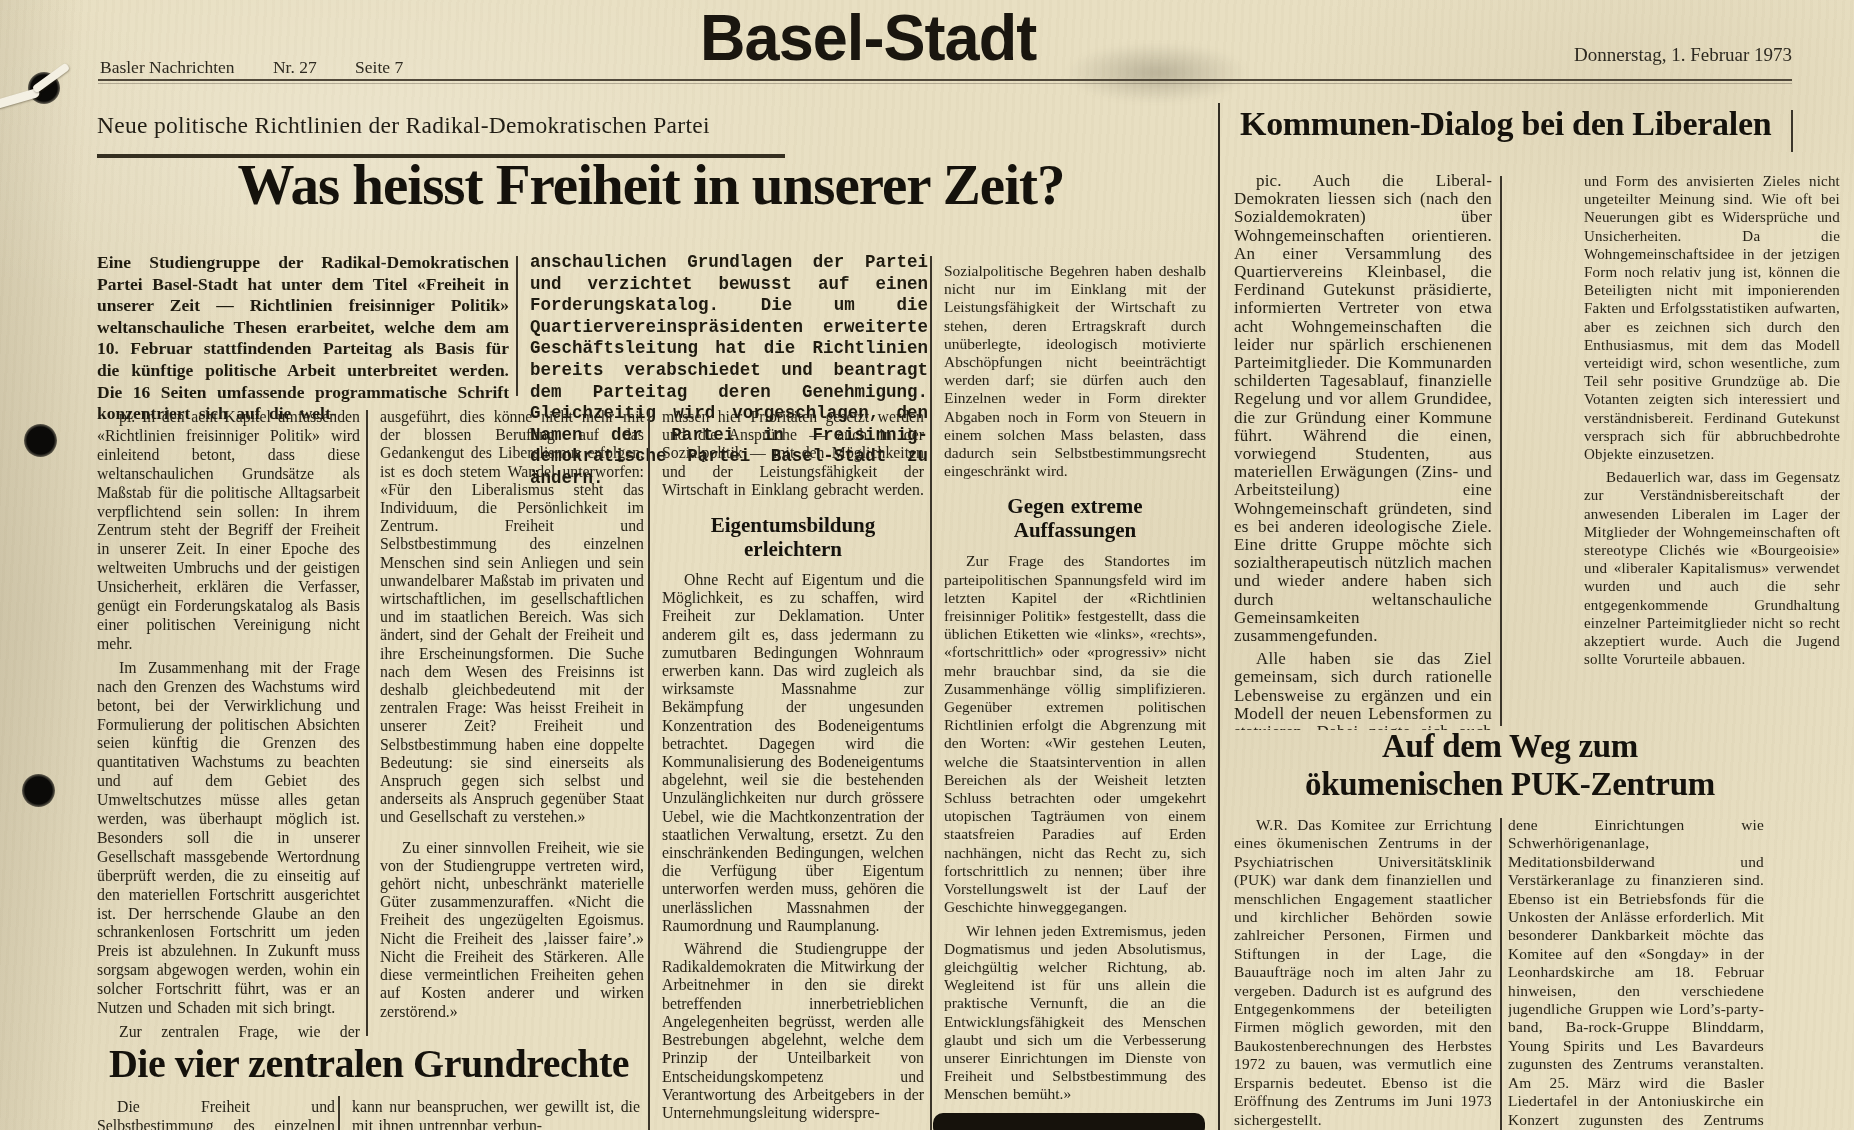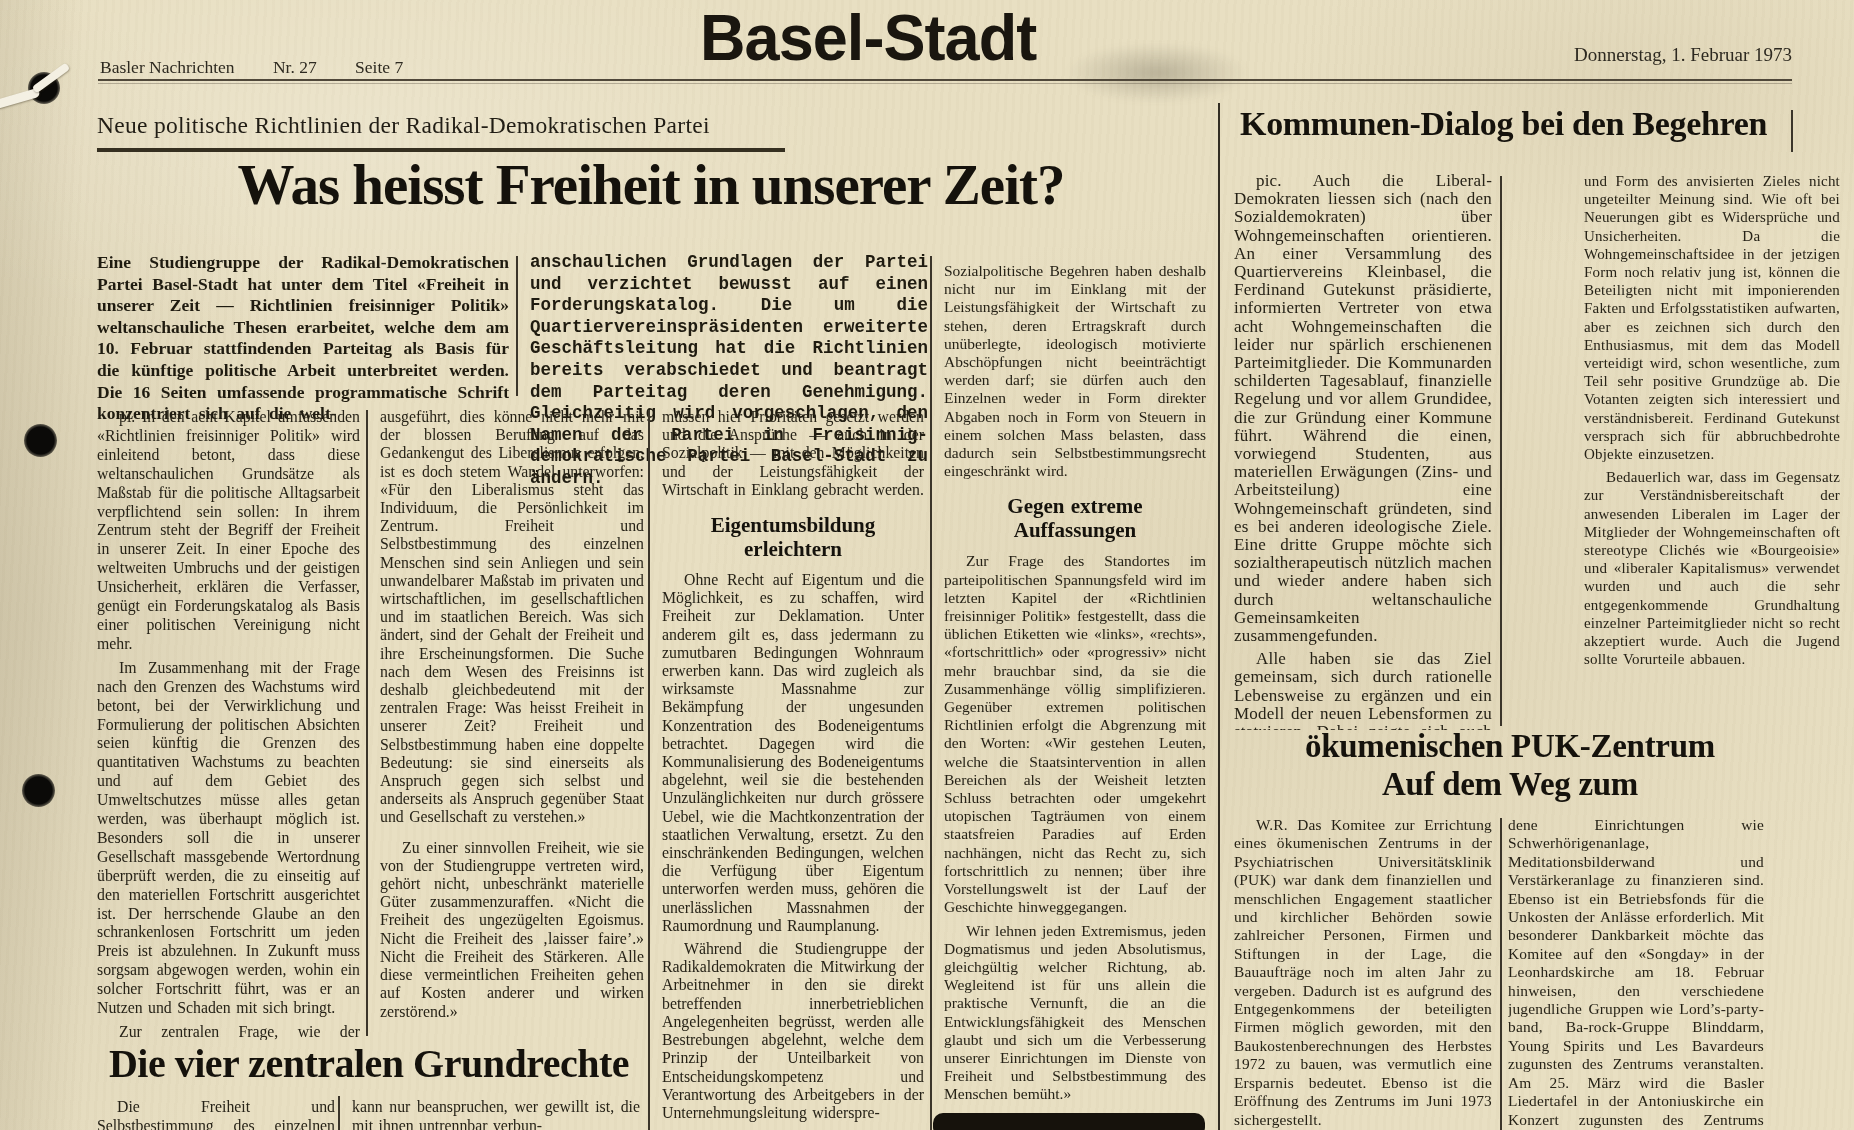--- a/index.html
+++ b/index.html
@@ -32,21 +32,21 @@
   
   .hole{position:absolute;border-radius:50%;
     background:radial-gradient(circle, #0b0a08 58%, rgba(11,10,8,.45) 74%, transparent 82%);}
   .hole1{left:28px;top:72px;width:32px;height:32px;}
   .hole2{left:24px;top:424px;width:33px;height:33px;}
   .hole3{left:22px;top:774px;width:33px;height:33px;}
   .thread-seg{position:absolute;background:#f4f0e3;border-radius:6px;box-shadow:0 1px 2px rgba(60,50,30,.45);}
   .thread-a{left:-6px;top:94px;width:46px;height:9px;transform:rotate(-16deg);}
   .thread-b{left:30px;top:74px;width:42px;height:8px;transform:rotate(-36deg);}
   
-  .kicker-wrap{position:absolute;left:97px;top:112px;width:688px;border-bottom:4px solid #352f20;padding-bottom:9px;}
+  .kicker-wrap{position:absolute;left:97px;top:112px;width:688px;border-bottom:4px solid #352f20;padding-bottom:15px;}
   .kicker{font-size:23.5px;color:#211d15;letter-spacing:.3px;white-space:nowrap;}
   .main-headline{
     position:absolute;left:95px;top:155px;width:1112px;text-align:center;
     font-weight:700;font-size:57px;letter-spacing:-1px;color:#15120c;line-height:60px;
   }
   .grund-headline{
     position:absolute;left:95px;top:1040px;width:548px;text-align:center;
     font-weight:700;font-size:40px;color:#15120c;letter-spacing:-.5px;
   }
   .komm-headline{
@@ -155,33 +155,33 @@
   </div>
 
   <div class="grund-headline">Die vier zentralen Grundrechte</div>
   <div class="frag fragA">
     <p>Die Freiheit und Selbstbestimmung des einzelnen Menschen als Hauptan-</p>
   </div>
   <div class="frag fragB">
     <p>kann nur beanspruchen, wer gewillt ist, die mit ihnen untrennbar verbun-</p>
   </div>
 
-  <div class="komm-headline">Kommunen-Dialog bei den Begehren</div>
+  <div class="komm-headline">Kommunen-Dialog bei den Liberalen</div>
   <div class="col kommA">
     <p class="ind">pic. Auch die Liberal-Demokraten liessen sich (nach den Sozialdemokraten) über Wohngemeinschaften orientieren. An einer Versammlung des Quartiervereins Kleinbasel, die Ferdinand Gutekunst präsidierte, informierten Vertreter von etwa acht Wohngemeinschaften die leider nur spärlich erschienenen Parteimitglieder. Die Kommunarden schilderten Tagesablauf, finanzielle Regelung und vor allem Grundidee, die zur Gründung einer Kommune führt. Während die einen, vorwiegend Studenten, aus materiellen Erwägungen (Zins- und Arbeitsteilung) eine Wohngemeinschaft gründeten, sind es bei anderen ideologische Ziele. Eine dritte Gruppe möchte sich sozialtherapeutisch nützlich machen und wieder andere haben sich durch weltanschauliche Gemeinsamkeiten zusammengefunden.</p>
     <p class="ind">Alle haben sie das Ziel gemeinsam, sich durch rationelle Lebensweise zu ergänzen und ein Modell der neuen Lebensformen zu statuieren. Dabei zeigte sich auch bei dieser Diskussion, dass die jungen Leute über Ziel</p>
   </div>
   <div class="col kommB">
     <p>und Form des anvisierten Zieles nicht ungeteilter Meinung sind. Wie oft bei Neuerungen gibt es Widersprüche und Unsicherheiten. Da die Wohngemeinschaftsidee in der jetzigen Form noch relativ jung ist, können die Beteiligten nicht mit imponierenden Fakten und Erfolgsstatistiken aufwarten, aber es zeichnen sich durch den Enthusiasmus, mit dem das Modell verteidigt wird, schon wesentliche, zum Teil sehr positive Grundzüge ab. Die Votanten zeigten sich interessiert und verständnisbereit. Ferdinand Gutekunst versprach sich für abbruchbedrohte Objekte einzusetzen.</p>
     <p class="ind">Bedauerlich war, dass im Gegensatz zur Verständnisbereitschaft der anwesenden Liberalen im Lager der Mitglieder der Wohngemeinschaften oft stereotype Clichés wie «Bourgeoisie» und «liberaler Kapitalismus» verwendet wurden und auch die sehr entgegenkommende Grundhaltung einzelner Parteimitglieder nicht so recht akzeptiert wurde. Auch die Jugend sollte Vorurteile abbauen.</p>
   </div>
 
   <div class="puk-headline">
+    <div>Auf dem Weg zum</div>
     <div>ökumenischen PUK-Zentrum</div>
-    <div>Auf dem Weg zum</div>
   </div>
   <div class="col pukA">
     <p class="ind">W.R. Das Komitee zur Errichtung eines ökumenischen Zentrums in der Psychiatrischen Universitätsklinik (PUK) war dank dem finanziellen und menschlichen Engagement staatlicher und kirchlicher Behörden sowie zahlreicher Personen, Firmen und Stiftungen in der Lage, die Bauaufträge noch im alten Jahr zu vergeben. Dadurch ist es aufgrund des Entgegenkommens der beteiligten Firmen möglich geworden, mit den Baukostenberechnungen des Herbstes 1972 zu bauen, was vermutlich eine Ersparnis bedeutet. Ebenso ist die Eröffnung des Zentrums im Juni 1973 sichergestellt.</p>
 
   </div>
   <div class="col pukB">
     <p>dene Einrichtungen wie Schwerhörigenanlage, Meditationsbilderwand und Verstärkeranlage zu finanzieren sind. Ebenso ist ein Betriebsfonds für die Unkosten der Anlässe erforderlich. Mit besonderer Dankbarkeit möchte das Komitee auf den «Songday» in der Leonhardskirche am 18. Februar hinweisen, den verschiedene jugendliche Gruppen wie Lord’s-party-band, Ba-rock-Gruppe Blinddarm, Young Spirits und Les Bavardeurs zugunsten des Zentrums veranstalten. Am 25. März wird die Basler Liedertafel in der Antoniuskirche ein Konzert zugunsten des Zentrums geben.</p>
 
   </div>
 

